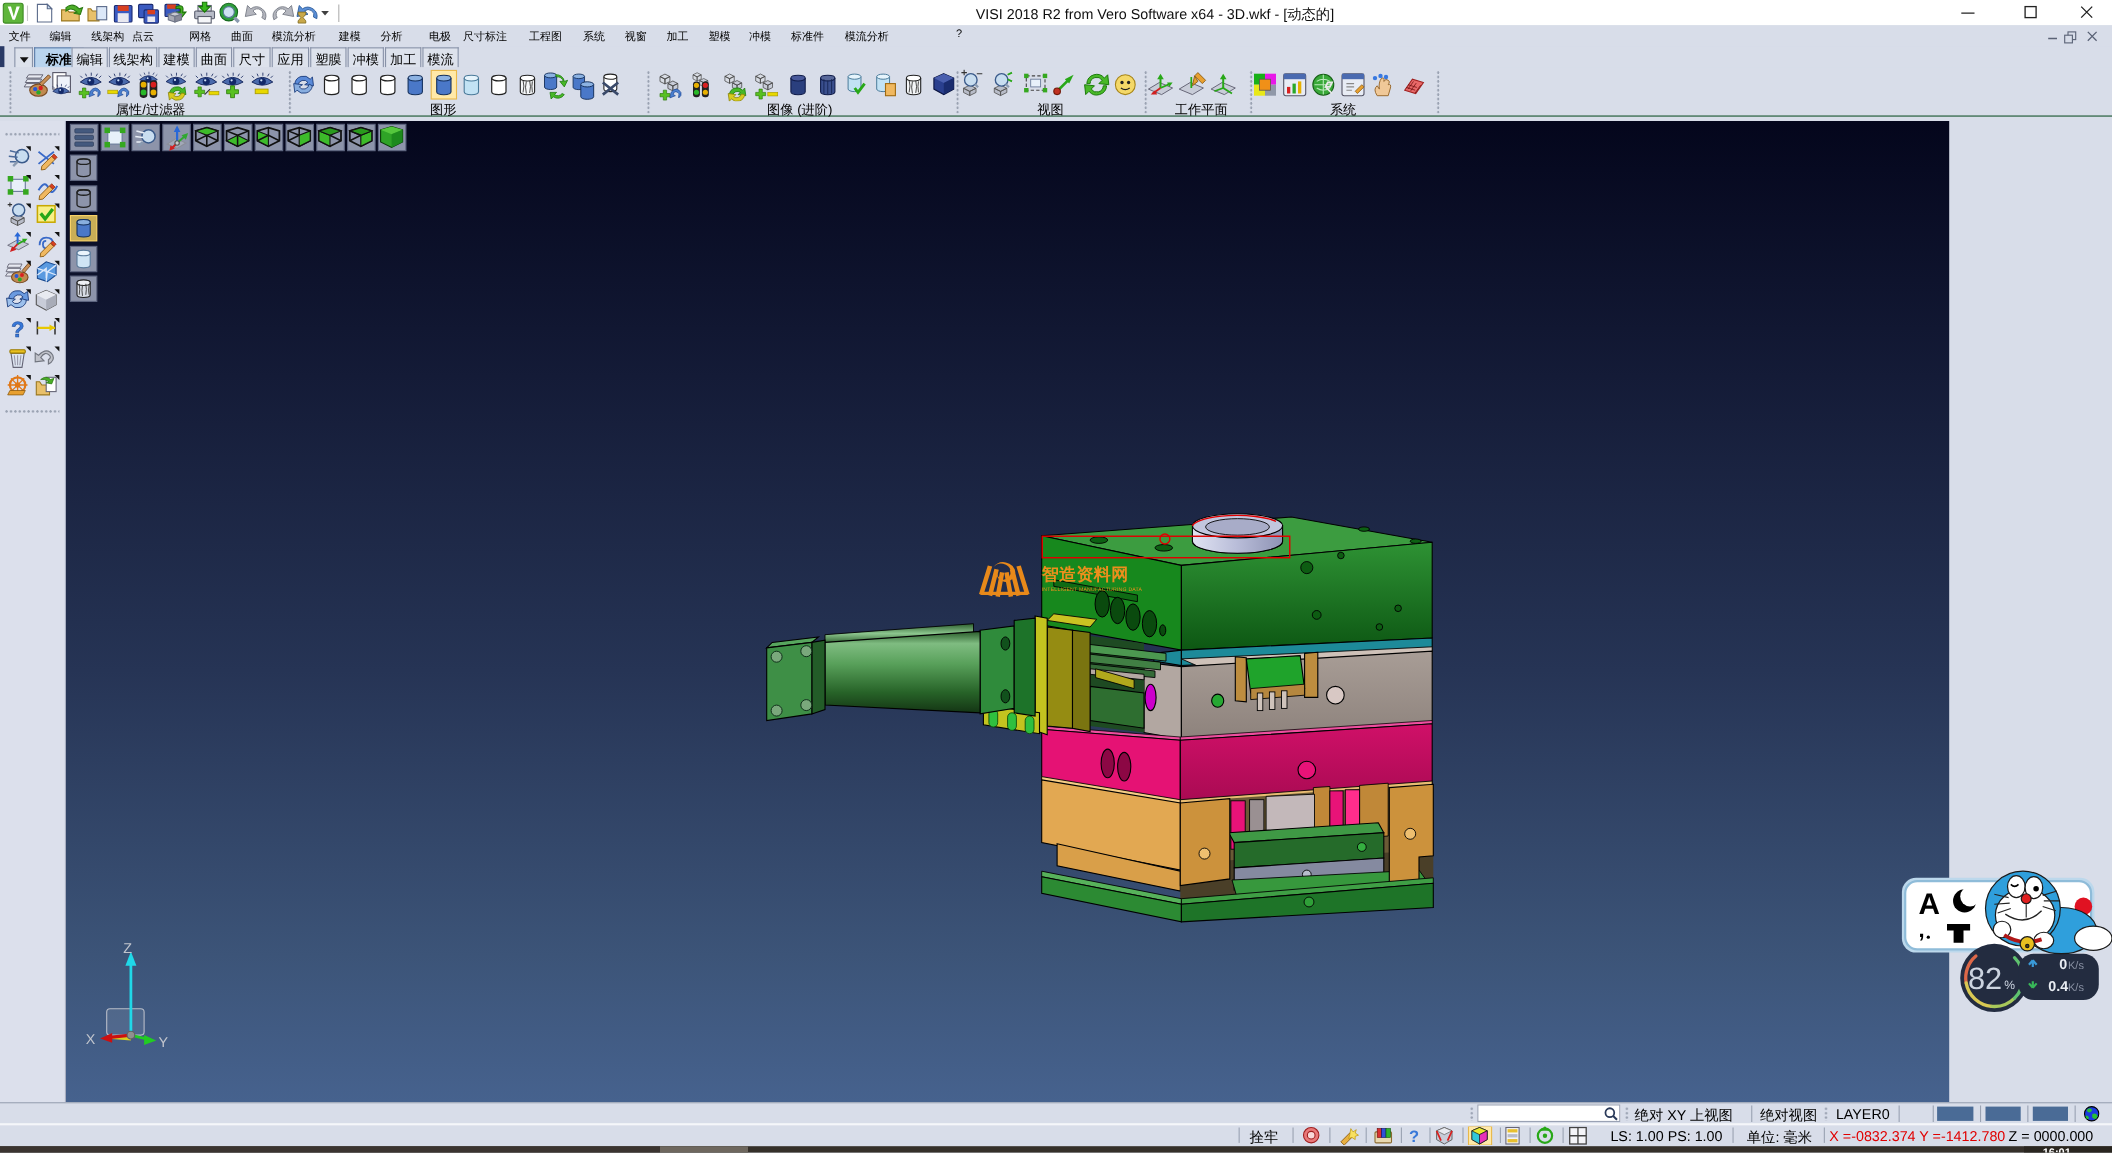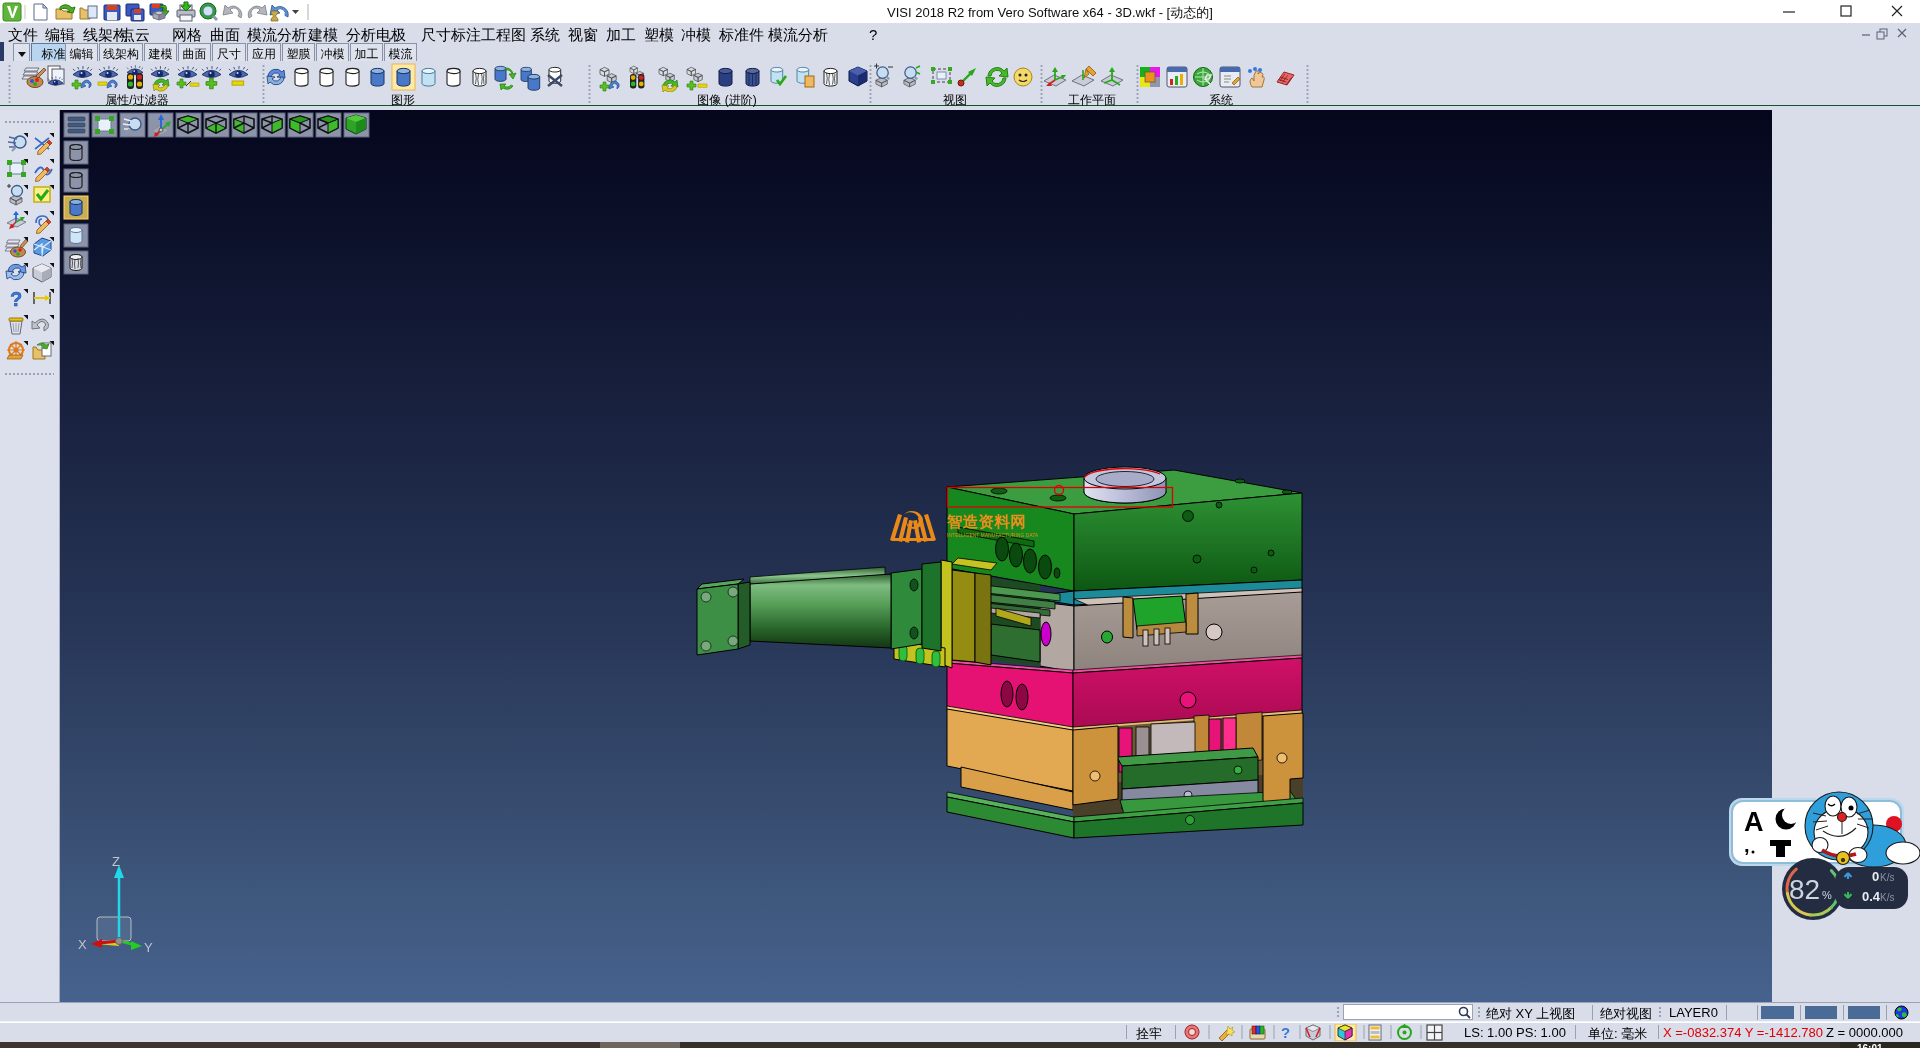--- a/index.html
+++ b/index.html
@@ -1,20 +1,20 @@
 <!DOCTYPE html>
 <html><head><meta charset="utf-8">
 <style>
 *{margin:0;padding:0;box-sizing:border-box}
 html,body{width:1920px;height:1048px;overflow:hidden}
 body{font-family:"Liberation Sans",sans-serif;position:relative;background:#d8dde9}
 .abs{position:absolute}
 #titlebar{left:0;top:0;width:1920px;height:23px;background:#fff}
 #menubar{left:0;top:23px;width:1920px;height:19px;background:#d8dde9}
-.mi{position:absolute;top:3px;font-size:15px;color:#000;white-space:nowrap}
+.mi{position:absolute;top:3px;font-size:10px;color:#000;white-space:nowrap}
 #tabrow{left:0;top:42px;width:1920px;height:22px;background:#d8dde9}
 .tab{position:absolute;top:1px;height:21px;line-height:21px;font-size:12px;color:#000;text-align:center;background:#dde2ec;border:1px solid #8892a8;border-bottom:none}
 #ribbon{left:0;top:61px;width:1920px;height:45px;background:#d8dde9;border-bottom:1px solid #14532d}
 .glabel{position:absolute;top:31px;font-size:12px;color:#000;white-space:nowrap;transform:translateX(-50%)}
 .gsep{position:absolute;top:3px;height:39px;width:3px;background-image:radial-gradient(circle,#9aa2b2 1px,transparent 1.2px);background-size:3px 4px}
 #palette{position:absolute;left:0;top:110px;width:60px;height:892px;background:#dce0ec;border-right:1px solid #a8aec0}
 #viewport{position:absolute;left:60px;top:110px;width:1712px;height:892px;background:linear-gradient(#04061c 0%,#141b37 26%,#263455 56%,#3c5478 85%,#46628e 100%)}
 #status1{left:0;top:1002px;width:1920px;height:19px;background:#d8dde9;border-top:1px solid #9aa2b4}
 #status2{left:0;top:1021px;width:1920px;height:21px;background:#d8dde9;border-top:1px solid #f2f4f8;box-shadow:inset 0 1px 0 #fff}
 #taskbar{left:0;top:1042px;width:1920px;height:6px;background:#35302a;overflow:hidden}
@@ -86,21 +86,21 @@
 <div class="abs" id="menubar">
   <span class="mi" style="left:8px">文件</span>
   <span class="mi" style="left:45px">编辑</span>
   <span class="mi" style="left:83px">线架构</span>
   <span class="mi" style="left:120px">点云</span>
   <span class="mi" style="left:172px">网格</span>
   <span class="mi" style="left:210px">曲面</span>
   <span class="mi" style="left:247px">模流分析</span>
   <span class="mi" style="left:308px">建模</span>
   <span class="mi" style="left:346px">分析</span>
-  <span class="mi" style="left:376px">电极</span>
+  <span class="mi" style="left:390px">电极</span>
   <span class="mi" style="left:421px">尺寸标注</span>
   <span class="mi" style="left:481px">工程图</span>
   <span class="mi" style="left:530px">系统</span>
   <span class="mi" style="left:568px">视窗</span>
   <span class="mi" style="left:606px">加工</span>
   <span class="mi" style="left:644px">塑模</span>
   <span class="mi" style="left:681px">冲模</span>
   <span class="mi" style="left:719px">标准件</span>
   <span class="mi" style="left:768px">模流分析</span>
   <span class="mi" style="left:869px">?</span>
@@ -110,21 +110,21 @@
     <rect x="17" y="5" width="7" height="7" fill="#d8dde9" stroke="#5a6276"></rect>
     <path d="M38 2 l8 8 M46 2 l-8 8" stroke="#5a6276" stroke-width="1.2"></path>
   </svg>
 </div>
 
 <div class="abs" id="tabrow">
   <div class="abs" style="left:0;top:0;width:4px;height:22px;background:#2a3a66"></div>
   <div class="tab" style="left:13px;width:17px;background:#dde2ec"><svg width="10" height="8" viewBox="0 0 10 8">
         <path d="M1 2 h8 l-4 5z" fill="#101010"></path>
       </svg></div>
-  <div class="tab" style="left:31px;width:45px;background:#b9d4ee;font-weight:normal;border-color:#5a7aa6">标准</div>
+  <div class="tab" style="left:31px;width:45px;background:#b9d4ee;font-weight:bold;border-color:#5a7aa6">标准</div>
   <div class="tab" style="left:65px;width:33px">编辑</div>
   <div class="tab" style="left:99px;width:44px">线架构</div>
   <div class="tab" style="left:144px;width:33px">建模</div>
   <div class="tab" style="left:178px;width:33px">曲面</div>
   <div class="tab" style="left:212px;width:34px">尺寸</div>
   <div class="tab" style="left:247px;width:34px">应用</div>
   <div class="tab" style="left:282px;width:33px">塑膜</div>
   <div class="tab" style="left:316px;width:33px">冲模</div>
   <div class="tab" style="left:350px;width:33px">加工</div>
   <div class="tab" style="left:384px;width:33px">模流</div>

